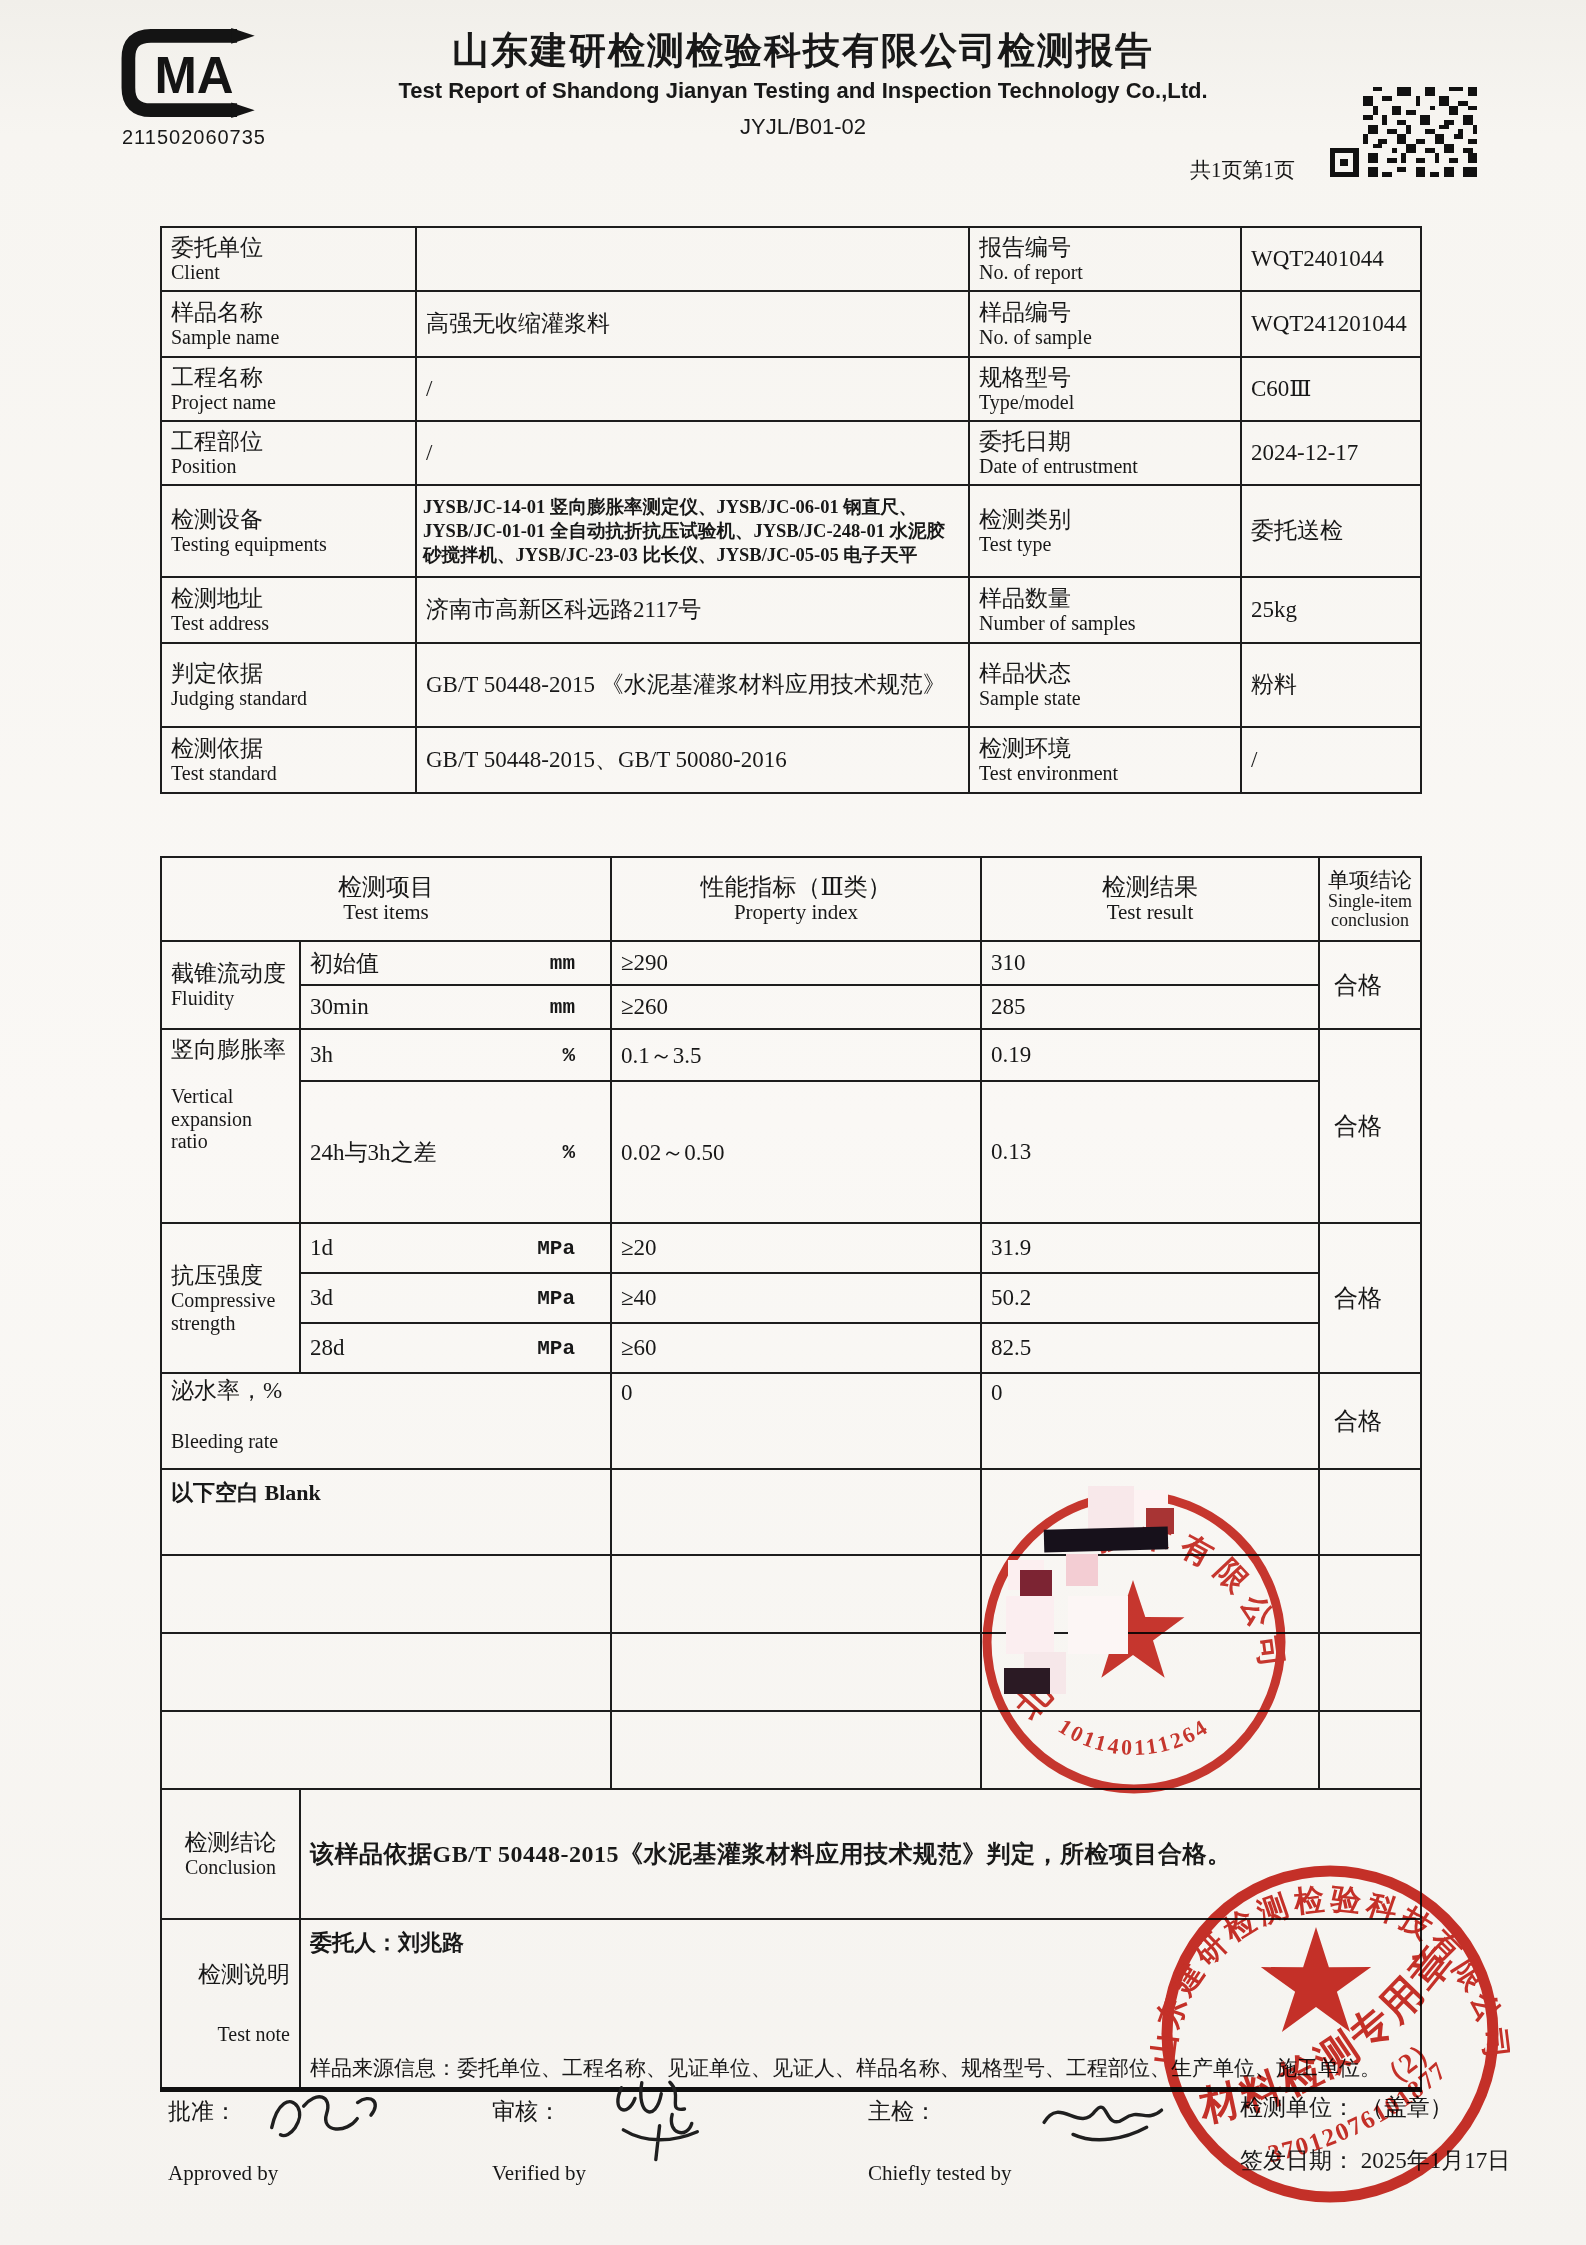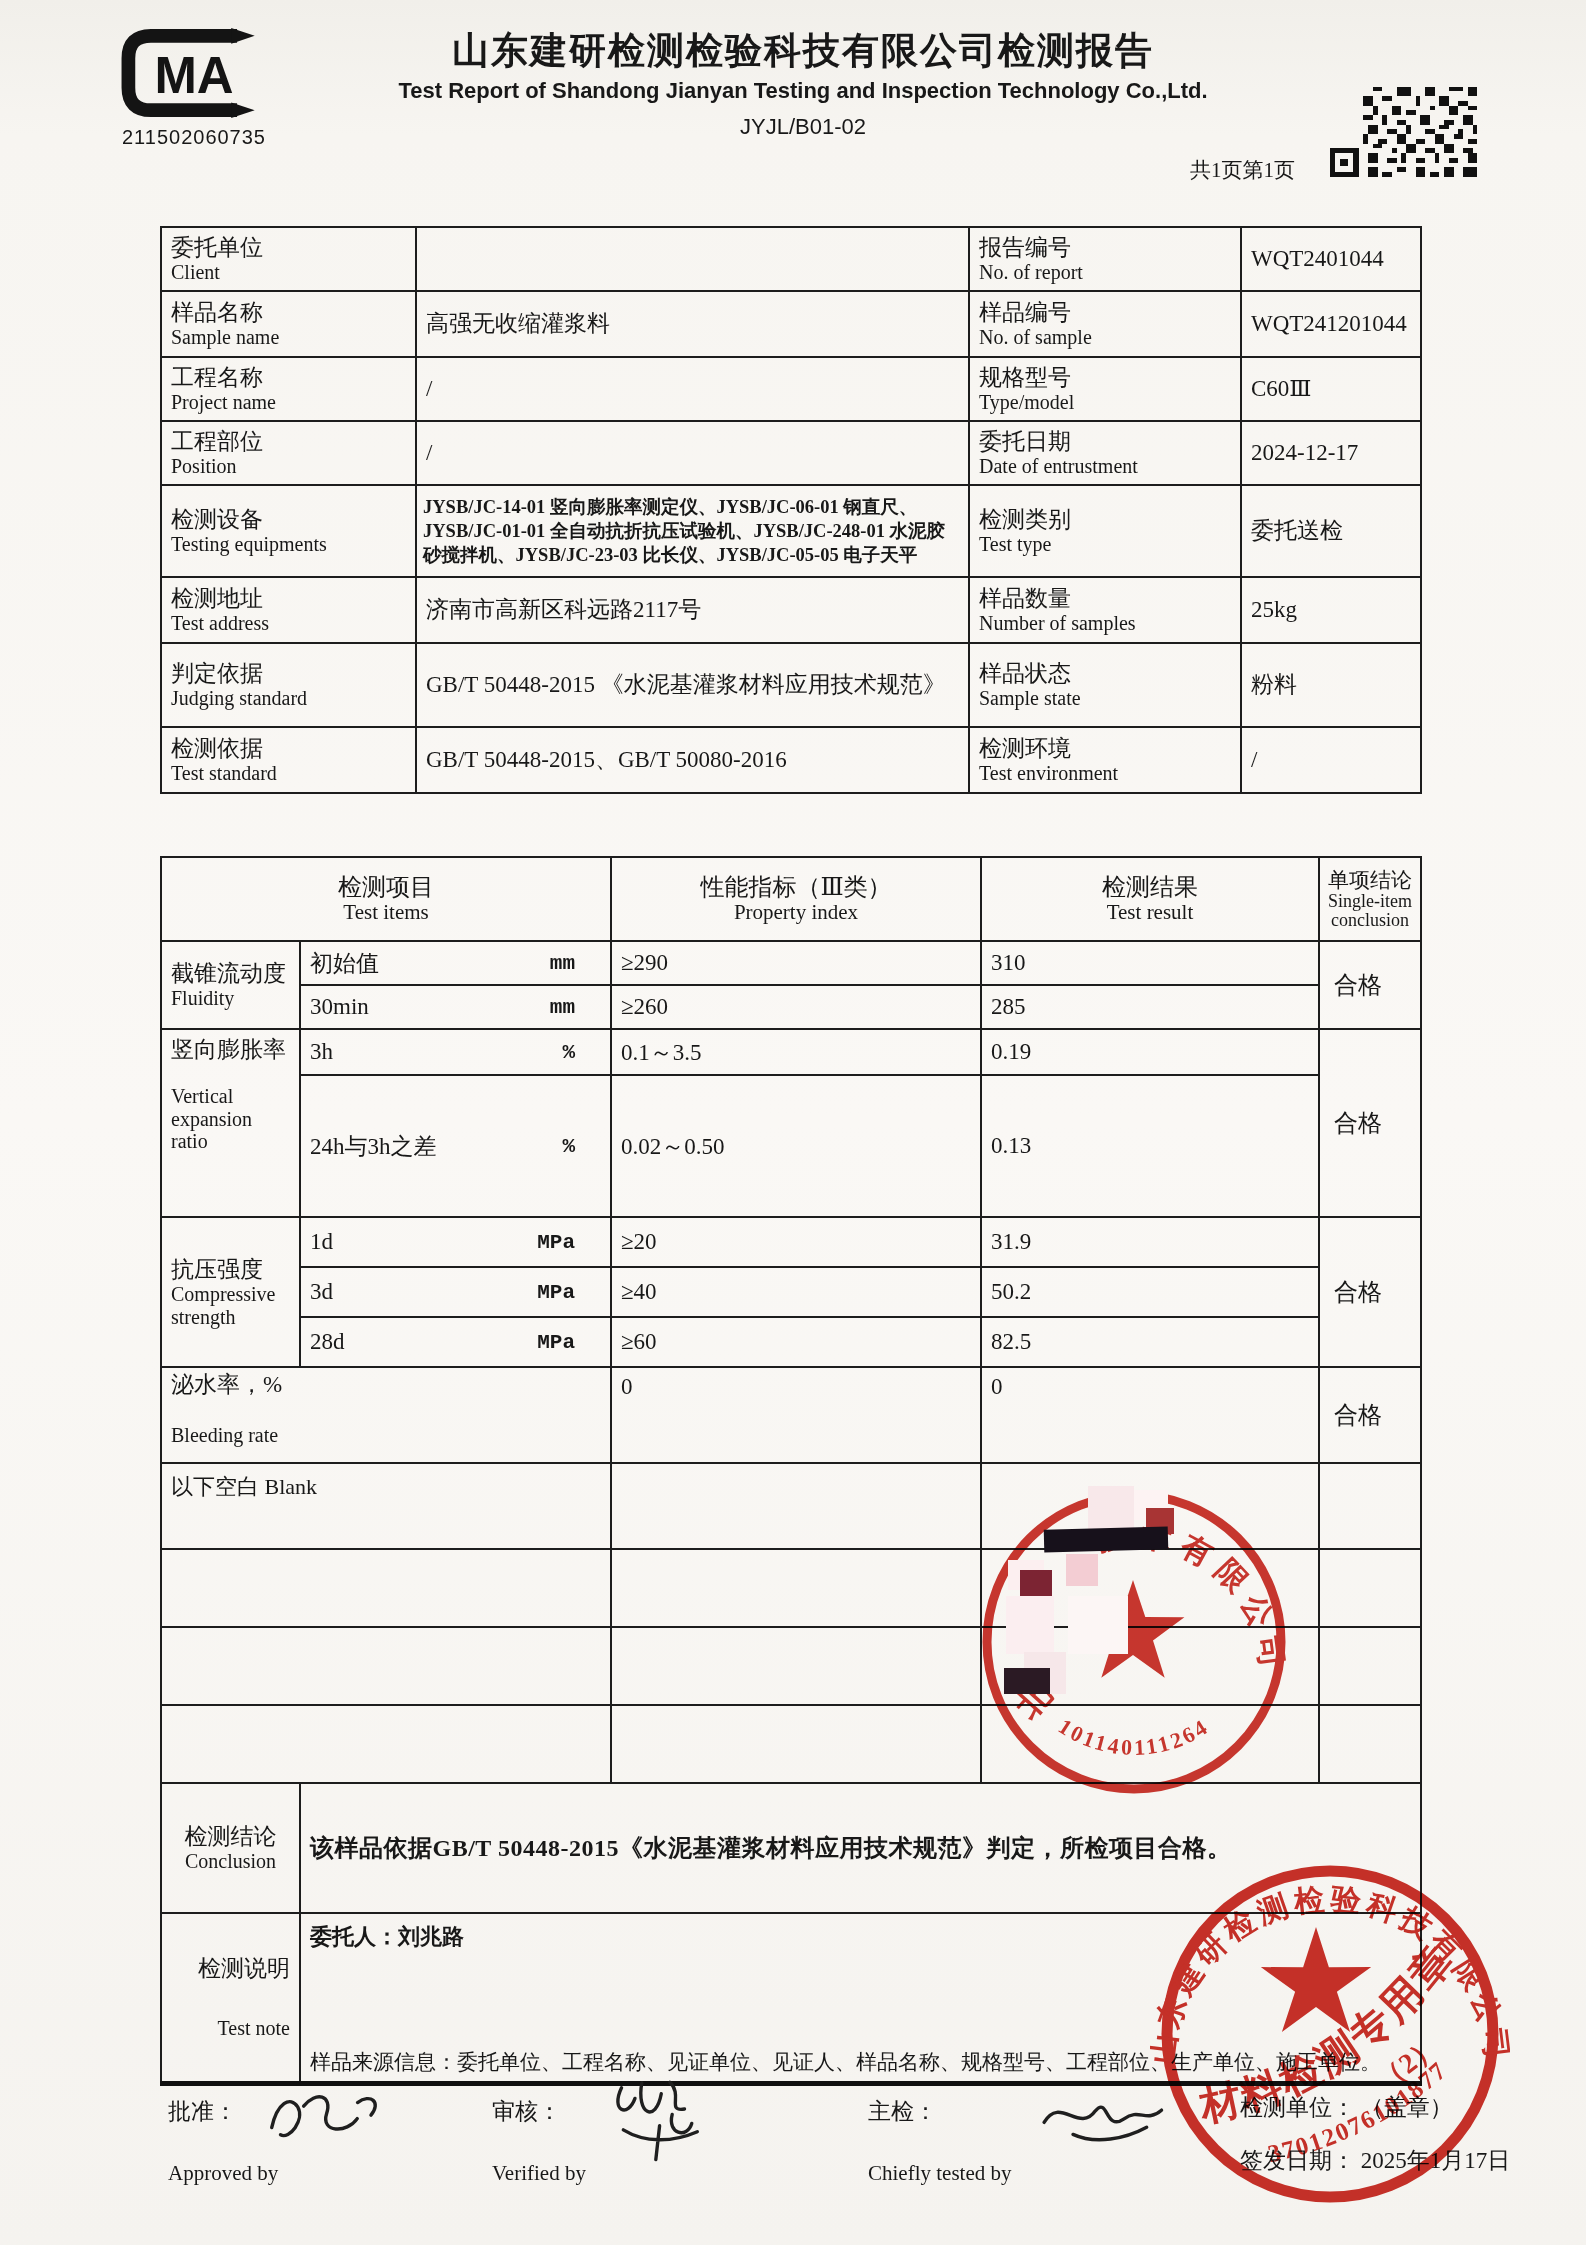--- a/index.html
+++ b/index.html
@@ -18,36 +18,36 @@
   table{border-collapse:collapse;table-layout:fixed;position:absolute;left:160px;}
   td{border:2px solid #1d1d1d;padding:3px 9px;vertical-align:middle;overflow:hidden;}
   .info-table{top:226px;width:1260px;}
   .res-table{top:856px;width:1260px;border-bottom:5px solid #101010;}
   .zh{font-size:23px;line-height:1.18;}
   .en{font-size:20px;line-height:1.12;}
   .valcell{font-size:23px;line-height:1.25;}
   .smallval{font-size:18.5px;line-height:1.3;font-weight:600;padding:2px 6px;}
   .ir1{height:64px}.ir2{height:66px}.ir3{height:64px}.ir4{height:64px}.ir5{height:64px}
   .ir6{height:92px}.ir7{height:66px}.ir8{height:84px}.ir9{height:66px}
-  .rh{height:84px}.rf{height:44px}.re1{height:46px}.re2{height:142px}
+  .rh{height:84px}.rf{height:44px}.re1{height:52px}.re2{height:142px}
   .rc{height:50px}.rb{height:96px}.rbl{height:86px}.rem{height:78px}
   .rconc{height:130px}.rnote{height:170px}
   .hcell{text-align:center;}
   .hcell .zh{font-size:24px;}
   .hcell .en{font-size:21px;}
   .concl-col .zh{font-size:21px;}
   .concl-col .en{font-size:18px;line-height:1.05;}
   .subcell{font-size:23px;}
   .subwrap{display:flex;justify-content:space-between;align-items:center;}
   .unit{font-size:21px;font-weight:600;padding-right:26px;font-family:"Liberation Mono","DejaVu Sans Mono",monospace;}
   .idx,.resv{font-size:23px;vertical-align:middle;}
   .concl{font-size:24px;text-align:left;padding-left:14px;}
   .cat-top{vertical-align:top;padding-top:6px;}
   .cat-top .en{margin-top:22px;}
-  .blankcell{font-size:22px;vertical-align:top;padding-top:8px;font-weight:400;}
+  .blankcell{font-size:22px;vertical-align:top;padding-top:8px;font-weight:700;}
   .conc-text{font-size:24px;font-weight:600;letter-spacing:0.5px;}
   .notewrap{display:flex;flex-direction:column;height:158px;}
   .note1{font-size:22px;font-weight:600;margin-top:4px;}
   .note2{font-size:21px;font-weight:400;margin-top:auto;line-height:1.35;}
 
   
   .footer{position:absolute;left:0;top:2088px;width:1586px;height:157px;font-size:23px;}
   .fb{position:absolute;}
   .fzh{font-size:23px;}
   .fen{font-size:21px;margin-top:34px;}

